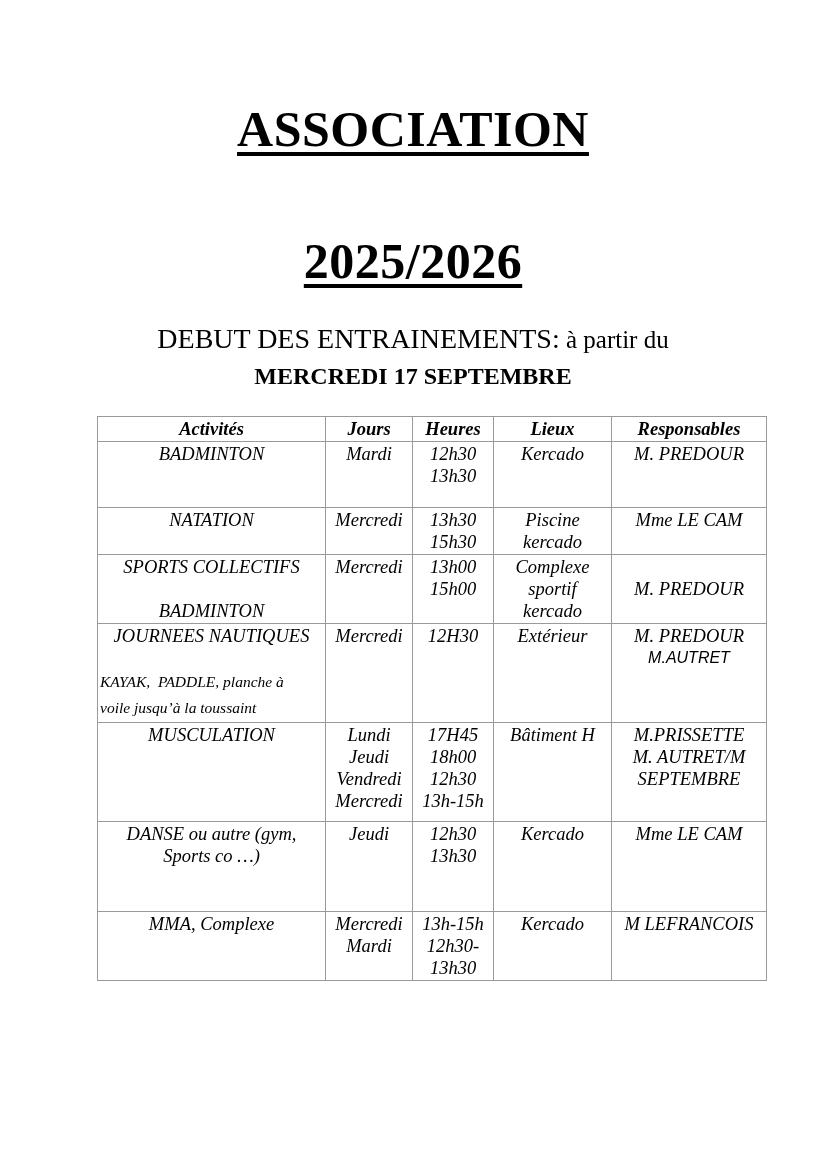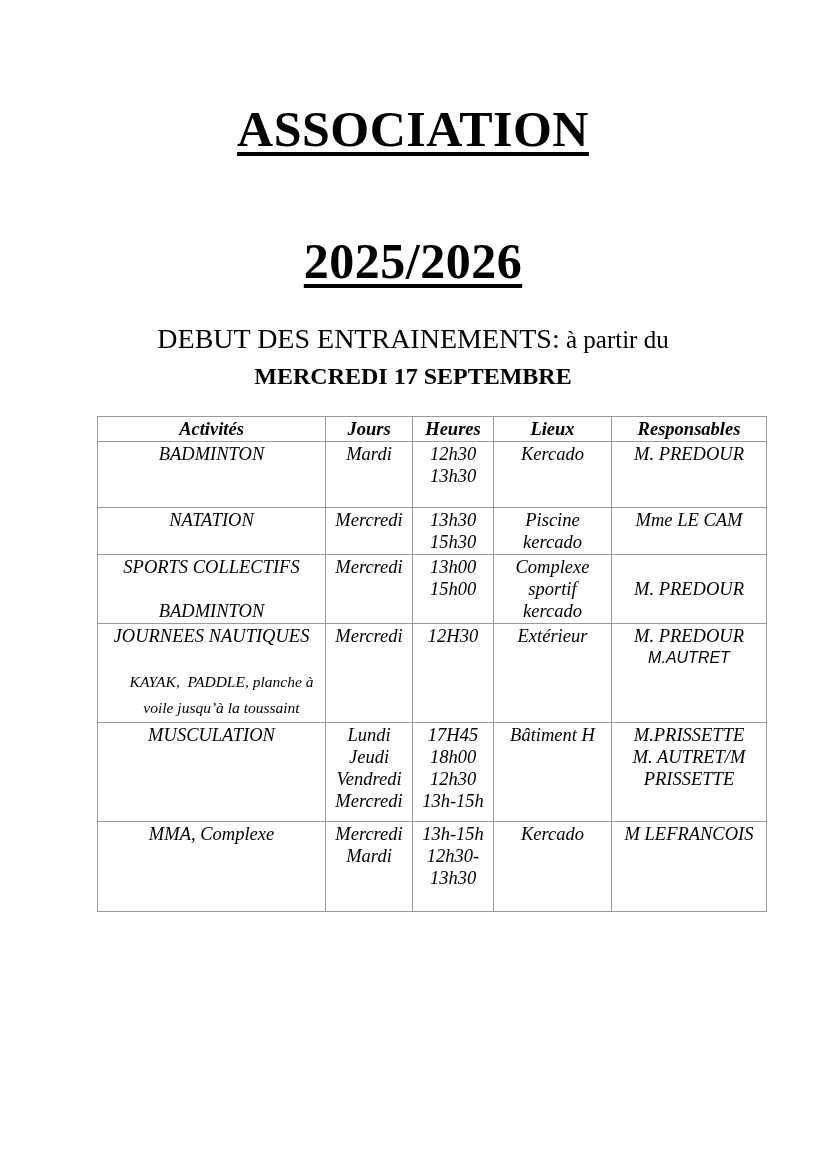--- a/index.html
+++ b/index.html
@@ -74,22 +74,21 @@
   tbody tr:nth-child(5) { height: 99px; }
   tbody tr:nth-child(6) { height: 90px; }
   tbody tr:nth-child(7) { height: 67px; }
   tbody tr:nth-child(8) { height: 67px; }
 
   .line { min-height: 22px; white-space: pre; }
   .line.note {
     font-size: 15.5px;
     line-height: 26px;
     min-height: 26px;
-    text-align: center;
-    margin-left: 20px;
+    text-align: left;
   }
   .line.sans {
     font-family: "Liberation Sans", sans-serif;
     font-size: 16px;
   }
 </style>
 </head>
 <body>
 
 <div class="page">
@@ -207,21 +206,40 @@
             <div class="line">18h00</div>
             <div class="line">12h30</div>
             <div class="line">13h-15h</div>
           </td>
           <td class="col3">
             <div class="line">Bâtiment H</div>
           </td>
           <td class="col4">
             <div class="line">M.PRISSETTE</div>
             <div class="line">M. AUTRET/M</div>
-            <div class="line">PRISSETTE</div>
+            <div class="line">SEPTEMBRE</div>
+          </td>
+        </tr>
+        <tr>
+          <td class="col0">
+            <div class="line">DANSE ou autre (gym,</div>
+            <div class="line">Sports co …)</div>
+          </td>
+          <td class="col1">
+            <div class="line">Jeudi</div>
+          </td>
+          <td class="col2">
+            <div class="line">12h30</div>
+            <div class="line">13h30</div>
+          </td>
+          <td class="col3">
+            <div class="line">Kercado</div>
+          </td>
+          <td class="col4">
+            <div class="line">Mme LE CAM</div>
           </td>
         </tr>
         <tr>
           <td class="col0">
             <div class="line">MMA, Complexe</div>
           </td>
           <td class="col1">
             <div class="line">Mercredi</div>
             <div class="line">Mardi</div>
           </td>

